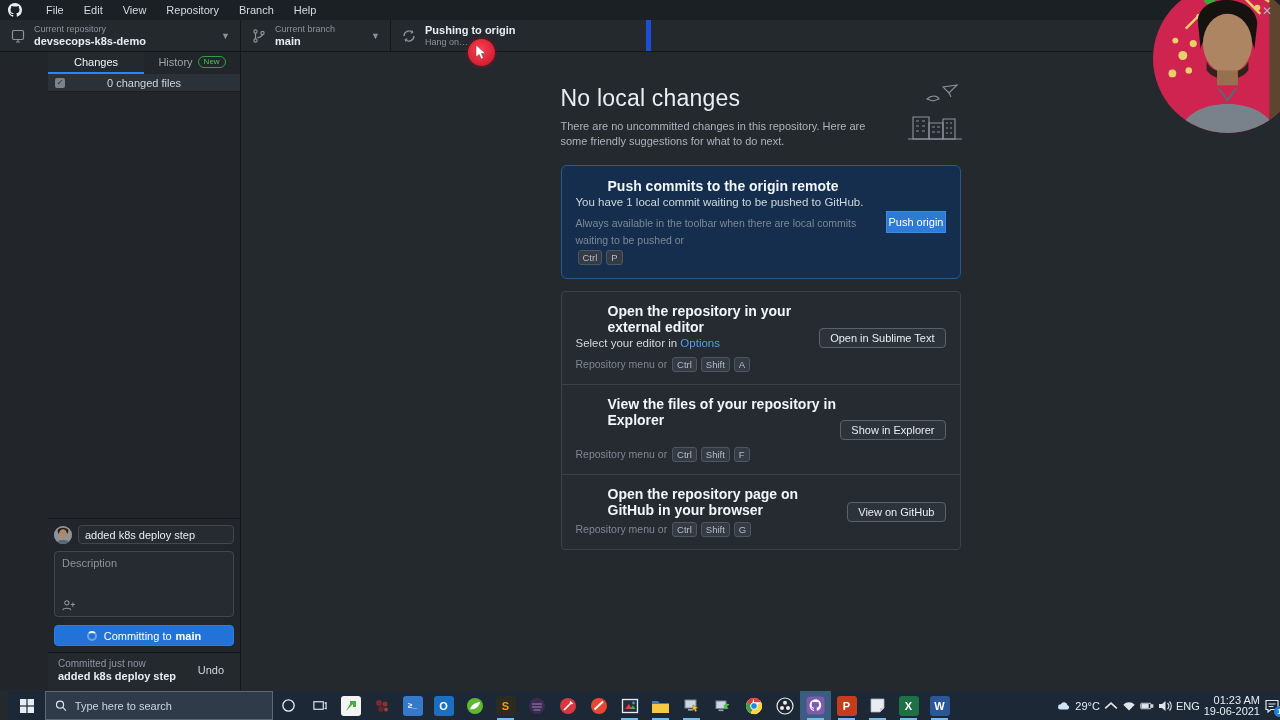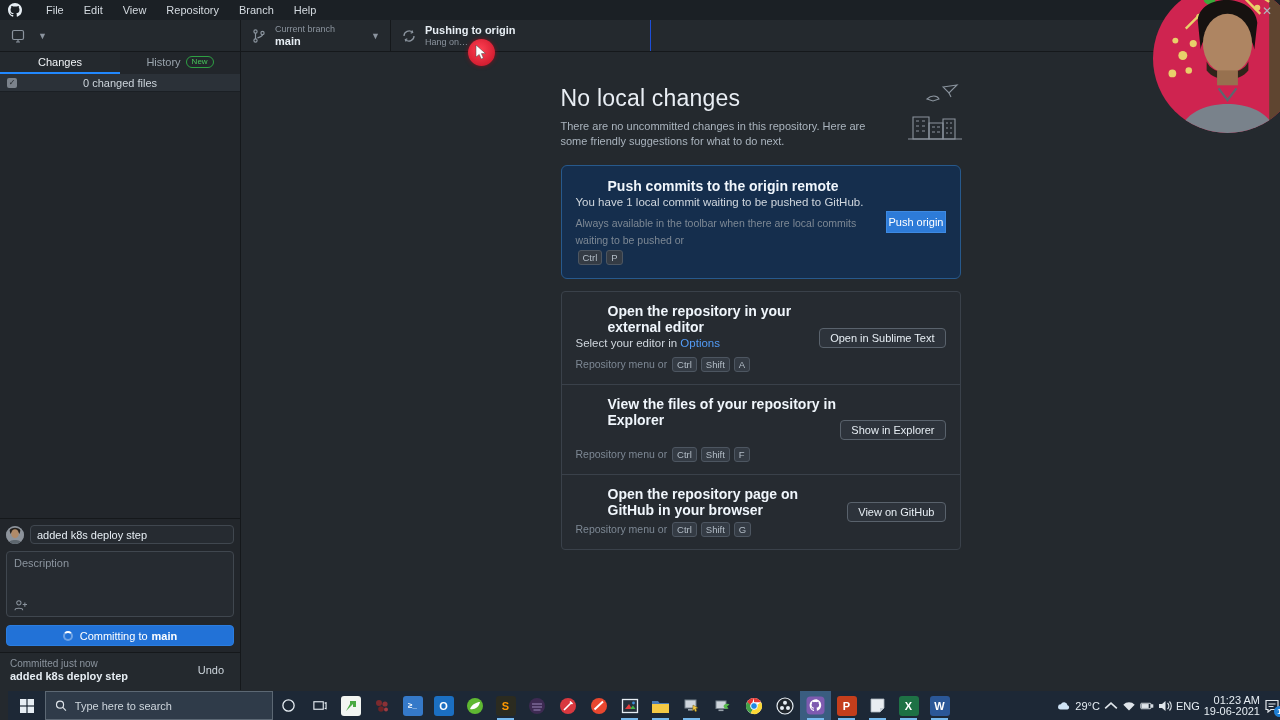--- a/index.html
+++ b/index.html
@@ -10,37 +10,37 @@
   
   .titlebar { height:20px; background:#1b2025; display:flex; align-items:center; padding-left:8px; }
   .gh-mark { width:14px; height:14px; margin-right:14px; flex:none; }
   .menu-item { color:#d4dae0; font-size:11px; padding:0 10px; line-height:20px; cursor:default; }
 
   
   .toolbar { height:32px; background:#24292e; border-bottom:1px solid #15181b; display:flex; position:relative; }
   .tb-sec { display:flex; align-items:center; padding:0 10px; border-right:1px solid #15181b; position:relative; }
   .tb-sec.repo { width:241px; }
   .tb-sec.branch { width:150px; }
-  .tb-sec.push { width:260px; border-right:1px solid #1d4ed8; }
+  .tb-sec.push { width:260px; border-right:5px solid #1d4ed8; }
   .tb-icon { width:16px; height:16px; margin-right:8px; flex:none; color:#8b949e; }
   .tb-labels { flex:1; overflow:hidden; }
   .tb-label { font-size:9px; color:#8b949e; line-height:11px; }
   .tb-value { font-size:11px; font-weight:bold; color:#e6edf3; line-height:13px; white-space:nowrap; }
   .tb-caret { color:#8b949e; font-size:9px; margin-left:4px; }
 
   
   .click-spot { position:absolute; left:468px; top:19px; width:27px; height:27px; border-radius:50%;
     background:radial-gradient(circle at 45% 40%, #ff4153, #c40f23); z-index:20;
     display:flex; align-items:center; justify-content:center; box-shadow:0 0 4px rgba(200,0,20,.6); }
 
   
   .content { display:flex; height:638px; }
 
   
-  .sidebar { width:241px; background:#22262b; border-right:1px solid #15181b; display:flex; flex-direction:column; }
+  .sidebar { width:241px; background:#22262b; border-right:1px solid #15181b; display:flex; flex-direction:column;padding-left:48px; }
   .tabs { display:flex; height:22px; flex:none; }
   .tab { flex:1; display:flex; align-items:center; justify-content:center; gap:5px;
     font-size:11px; color:#9aa4ad; border-bottom:2px solid transparent; cursor:default; }
   .tab.active { color:#f0f3f6; border-bottom-color:#2188ff; background:#24292e; }
   .badge-new { font-size:8px; color:#46c55a; border:1px solid #2ea043; border-radius:7px; padding:0 5px; line-height:10px; }
   .files-row { height:18px; flex:none; background:#2b3138; display:flex; align-items:center; justify-content:center;
     position:relative; font-size:11px; color:#cdd5dc; border-bottom:1px solid #1b1f24; }
   .checkbox { position:absolute; left:7px; top:4px; width:10px; height:10px; background:#7b828b; border-radius:2px;
     font-size:8px; line-height:10px; text-align:center; color:#22262b; }
   .filelist { flex:1; }
@@ -137,20 +137,24 @@
   <span class="menu-item">Branch</span>
   <span class="menu-item">Help</span>
 </div>
 
 <div class="toolbar">
   <div class="tb-sec repo">
     <svg class="tb-icon" viewBox="0 0 16 16" fill="none" stroke="#8b949e" stroke-width="1.2">
       <rect x="2.5" y="2.5" width="11" height="9" rx="1.5"></rect>
         <path d="M6 14h4M8 11.5V14"></path>
     </svg>
+    <div class="tb-labels">
+      <div class="tb-label">Current repository</div>
+      <div class="tb-value">devsecops-k8s-demo</div>
+    </div>
     <span class="tb-caret">▼</span>
   </div>
 
   <div class="tb-sec branch">
     <svg class="tb-icon" viewBox="0 0 16 16" fill="none" stroke="#8b949e" stroke-width="1.2">
       <circle cx="4.5" cy="3.5" r="1.6"></circle>
         <circle cx="4.5" cy="12.5" r="1.6"></circle>
         <circle cx="11.5" cy="5" r="1.6"></circle>
       <path d="M4.5 5.1v5.8M11.5 6.6c0 2.5-3 2.2-5 3.4"></path>
     </svg>

